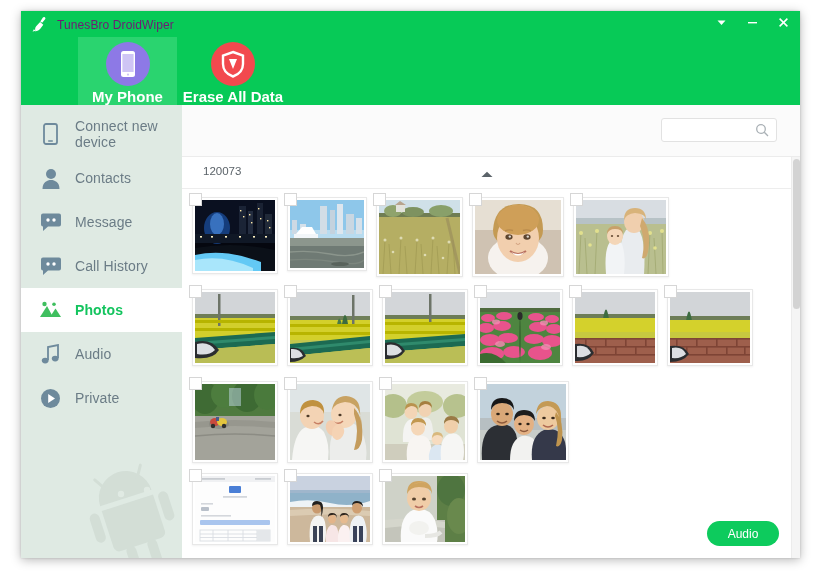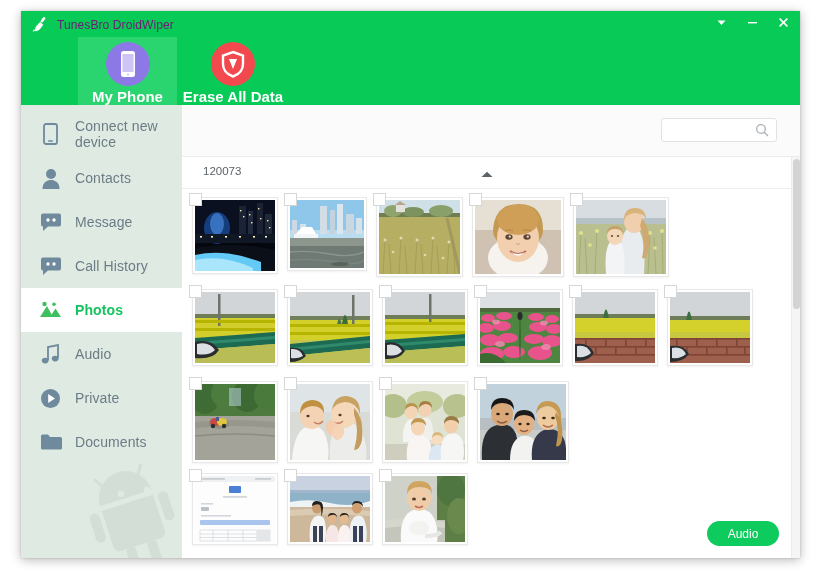--- a/index.html
+++ b/index.html
@@ -397,28 +397,20 @@
           <div class="nav-item">
             <span class="nav-ico">
               <svg width="21" height="21" viewBox="0 0 21 21">
                 <circle cx="10.5" cy="10.5" r="9.5" fill="#6e8a9c"></circle>
                 <path d="M8.2 6 L15 10.5 L8.2 15 Z" fill="#ffffff"></path>
               </svg>
             </span>
             <span class="nav-label">Private</span>
           </div>
 
-          <div class="nav-item">
-            <span class="nav-ico">
-              <svg width="22" height="18" viewBox="0 0 22 18">
-                <path d="M1 3 a1.5 1.5 0 0 1 1.5 -1.5 h5.5 l2 2.5 h10.5 a1.5 1.5 0 0 1 1.5 1.5 v9.5 a1.5 1.5 0 0 1 -1.5 1.5 h-18 a1.5 1.5 0 0 1 -1.5 -1.5 z" fill="#6e8a9c"></path>
-              </svg>
-            </span>
-            <span class="nav-label">Documents</span>
-          </div>
 
         </div>
       </div>
 
       <div class="content">
 
         <div class="toolbar">
           <div class="searchbox">
             <span class="search-ico">
               <svg width="14" height="14" viewBox="0 0 14 14">

